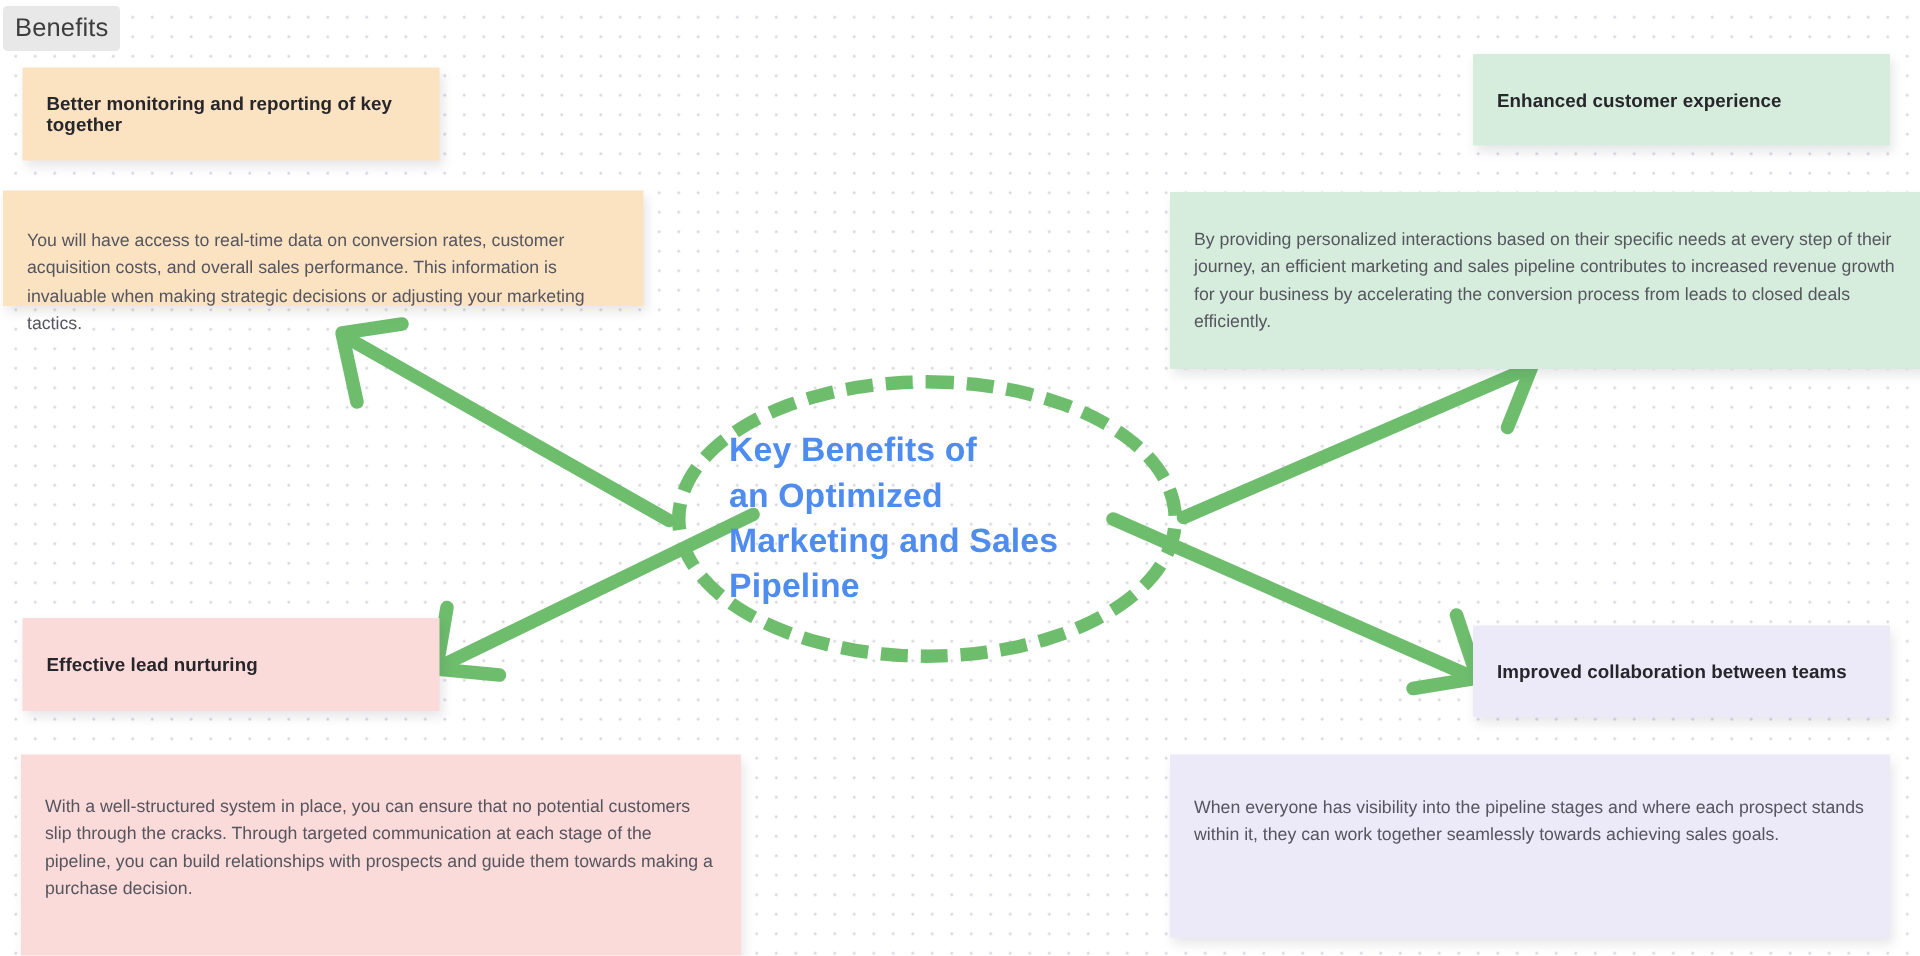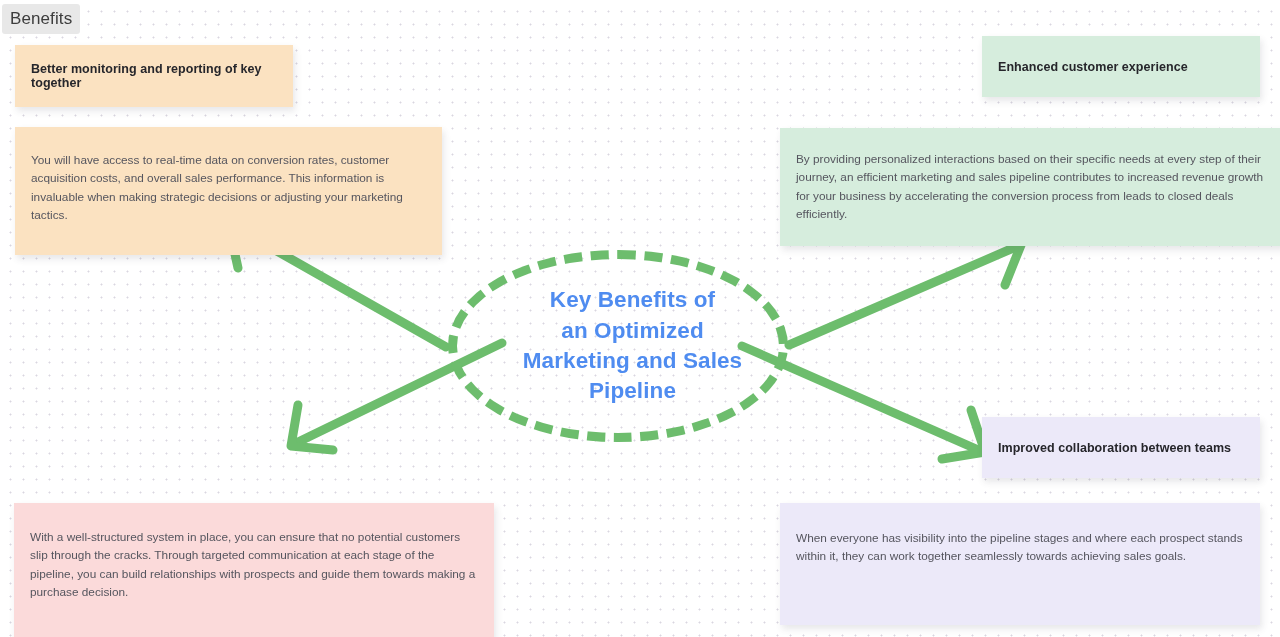--- a/index.html
+++ b/index.html
@@ -70,21 +70,21 @@
   }
 
   
   .c-orange { background: #fbe2c1; }
   .c-green  { background: #d6eddd; }
   .c-pink   { background: #fbdada; }
   .c-purple { background: #ece9f9; }
 
   
   #card-better-monitoring        { left: 15px;  top: 45px;  width: 278px; height: 62px; }
-  #card-better-monitoring-body   { left: 15px;  top: 127px; width: 427px; height: 128px; padding-top: 24px; }
+  #card-better-monitoring-body   { left: 2px;  top: 127px; width: 427px; height: 77px; padding-top: 24px; }
 
   #card-enhanced-cx              { left: 982px; top: 36px;  width: 278px; height: 61px; }
   #card-enhanced-cx-body         { left: 780px; top: 128px; width: 504px; height: 118px; padding-top: 22px; }
 
   #card-lead-nurturing           { left: 15px;  top: 412px; width: 278px; height: 62px; }
   #card-lead-nurturing-body      { left: 14px;  top: 503px; width: 480px; height: 138px; padding-top: 25px; }
 
   #card-collaboration            { left: 982px; top: 417px; width: 278px; height: 61px; }
   #card-collaboration-body       { left: 780px; top: 503px; width: 480px; height: 122px; padding-top: 26px; }
 
@@ -97,21 +97,20 @@
     height: 192px;
     border: 9px dashed #6dbd6d;
     border-radius: 50%;
     display: flex;
     align-items: center;
     justify-content: center;
     z-index: 3;
     background: transparent;
   }
   #center-node .center-text {
-    text-align: center;
     color: #4f8cf0;
     font-size: 22.5px;
     font-weight: bold;
     line-height: 1.35;
     letter-spacing: 0.1px;
     white-space: pre-line;
     margin-left: 29px;
   }
 
   
@@ -161,20 +160,23 @@
     <span class="txt">You will have access to real-time data on conversion rates, customer acquisition costs, and overall sales performance. This information is invaluable when making strategic decisions or adjusting your marketing tactics.</span>
   </div>
 
   <div class="card card-title c-green" id="card-enhanced-cx">
     <span class="txt">Enhanced customer experience</span>
   </div>
   <div class="card card-body c-green" id="card-enhanced-cx-body">
     <span class="txt">By providing personalized interactions based on their specific needs at every step of their journey, an efficient marketing and sales pipeline contributes to increased revenue growth for your business by accelerating the conversion process from leads to closed deals efficiently.</span>
   </div>
 
+  <div class="card card-title c-pink" id="card-lead-nurturing">
+    <span class="txt">Effective lead nurturing</span>
+  </div>
   <div class="card card-body c-pink" id="card-lead-nurturing-body">
     <span class="txt">With a well-structured system in place, you can ensure that no potential customers slip through the cracks. Through targeted communication at each stage of the pipeline, you can build relationships with prospects and guide them towards making a purchase decision.</span>
   </div>
 
   <div class="card card-body c-purple" id="card-collaboration-body">
     <span class="txt">When everyone has visibility into the pipeline stages and where each prospect stands within it, they can work together seamlessly towards achieving sales goals.</span>
   </div>
   <div class="card card-title c-purple" id="card-collaboration">
     <span class="txt">Improved collaboration between teams</span>
   </div>

